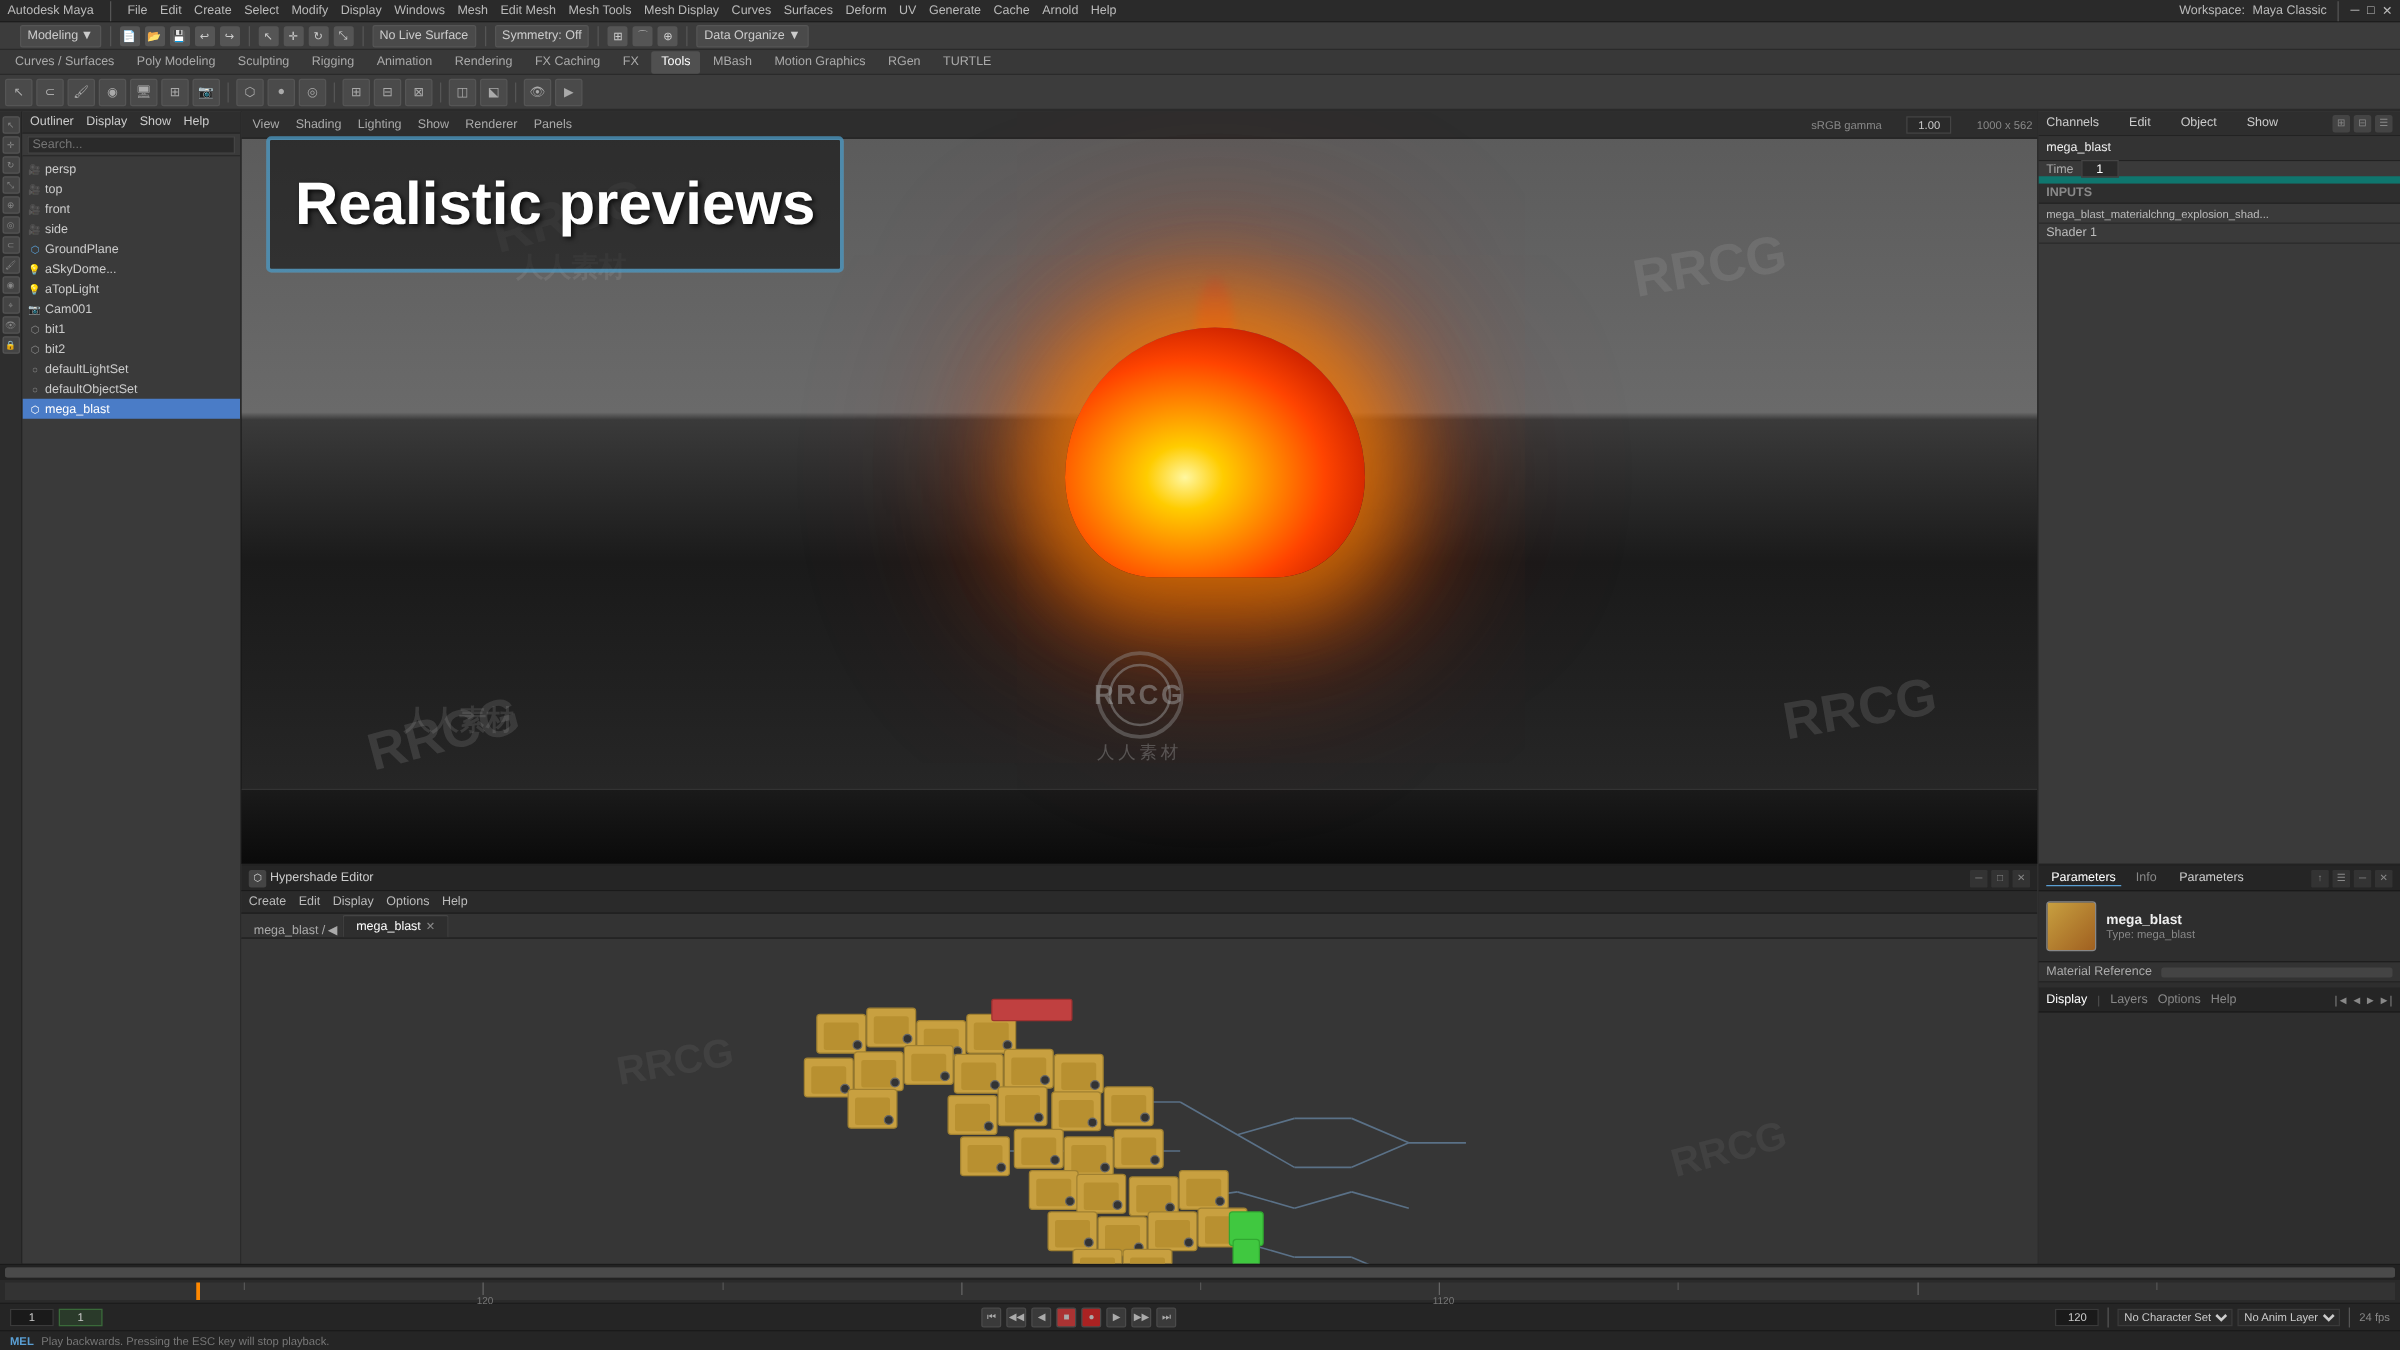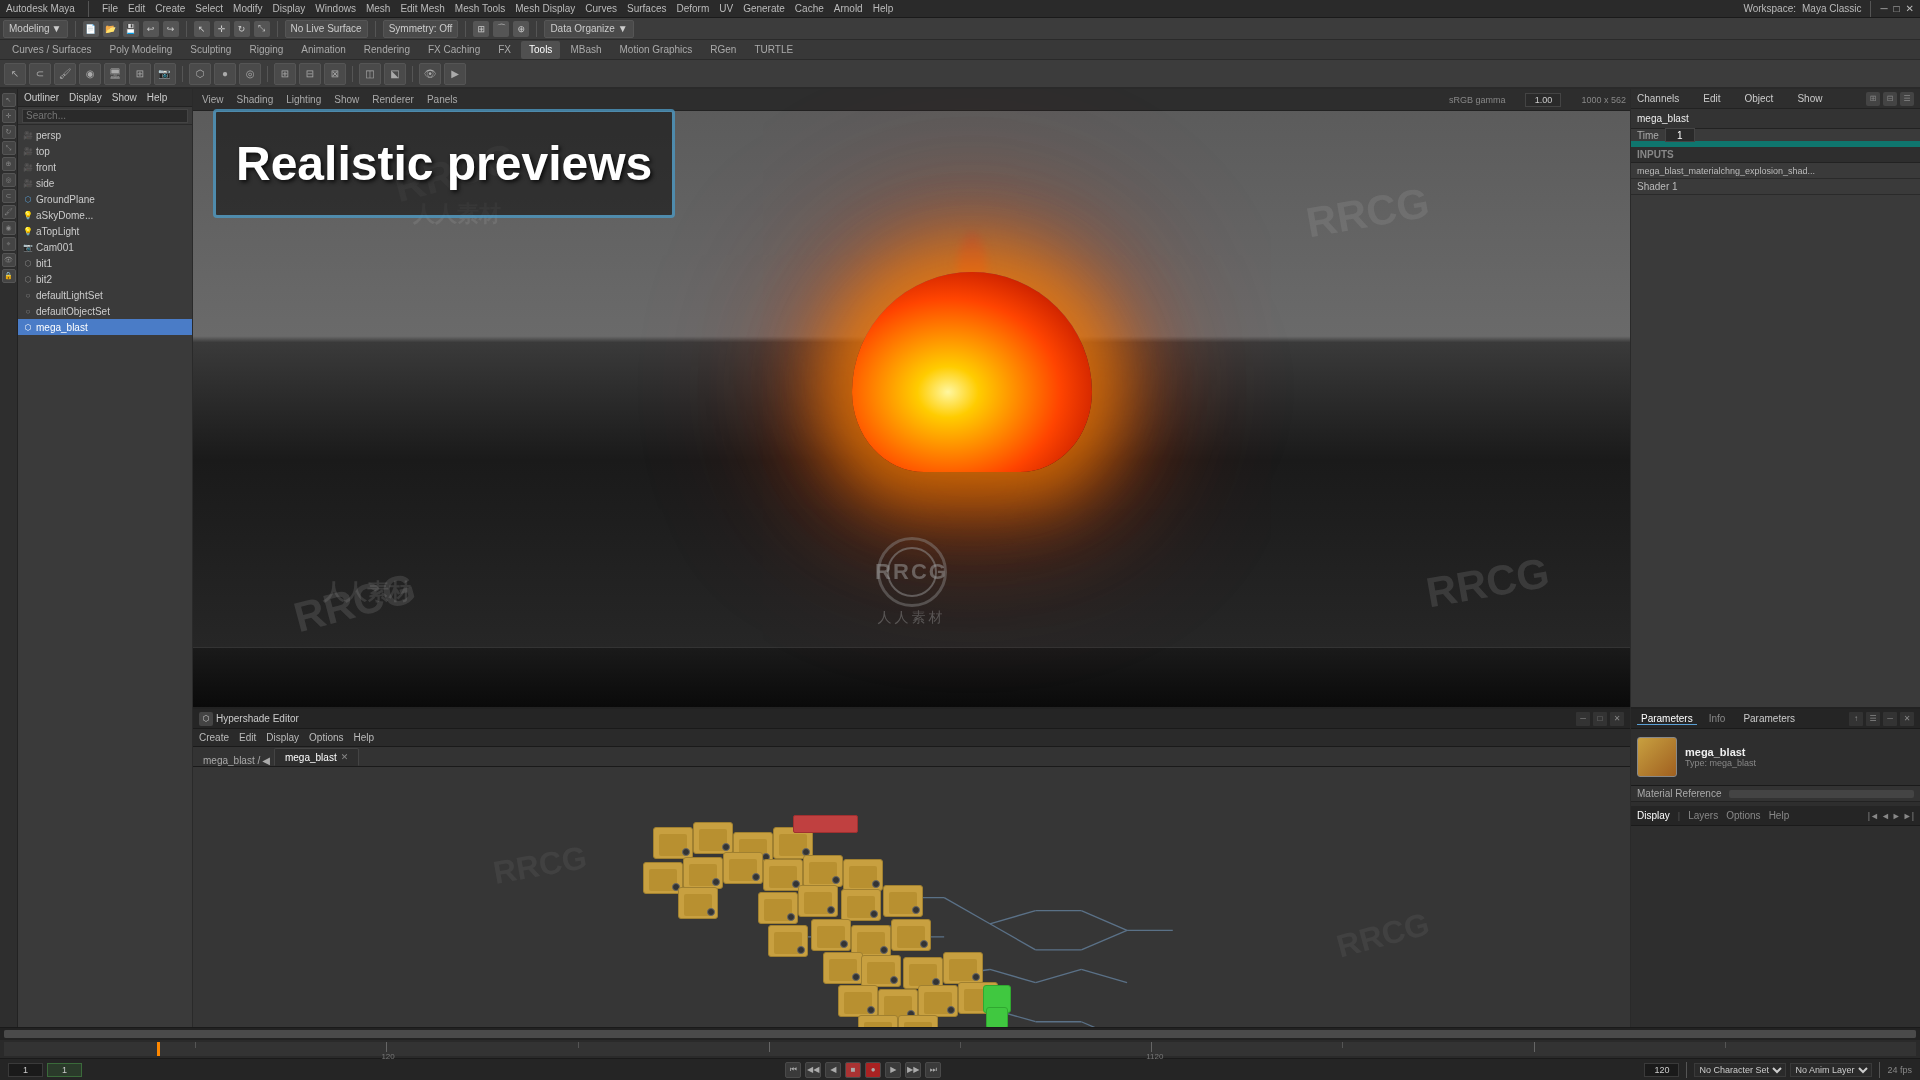--- a/index.html
+++ b/index.html
@@ -37,21 +37,21 @@
 
     
     #toolbar-area {
       background: #3c3c3c;
       border-bottom: 1px solid #2a2a2a;
     }
     .toolbar-row {
       height: 22px;
       display: flex;
       align-items: center;
-      padding: 0 3px;
+      padding: 0 16px;
       gap: 4px;
       border-bottom: 1px solid #2a2a2a;
     }
     .toolbar-btn {
       height: 18px;
       padding: 0 5px;
       background: #4a4a4a;
       border: 1px solid #555;
       color: #ccc;
       font-size: 10px;
@@ -1332,13 +1332,17 @@
         <option>No Character Set</option>
       </select>
       <select class="bc-select">
         <option>No Anim Layer</option>
       </select>
       <div class="toolbar-sep"></div>
       <span class="bc-fps">24 fps</span>
     </div>
   </div>
 
+  <div id="status-bar">
+    <span class="mel-label">MEL</span>
+    <span>Play backwards. Pressing the ESC key will stop playback.</span>
+  </div>
 </div>
 
 </body></html>

